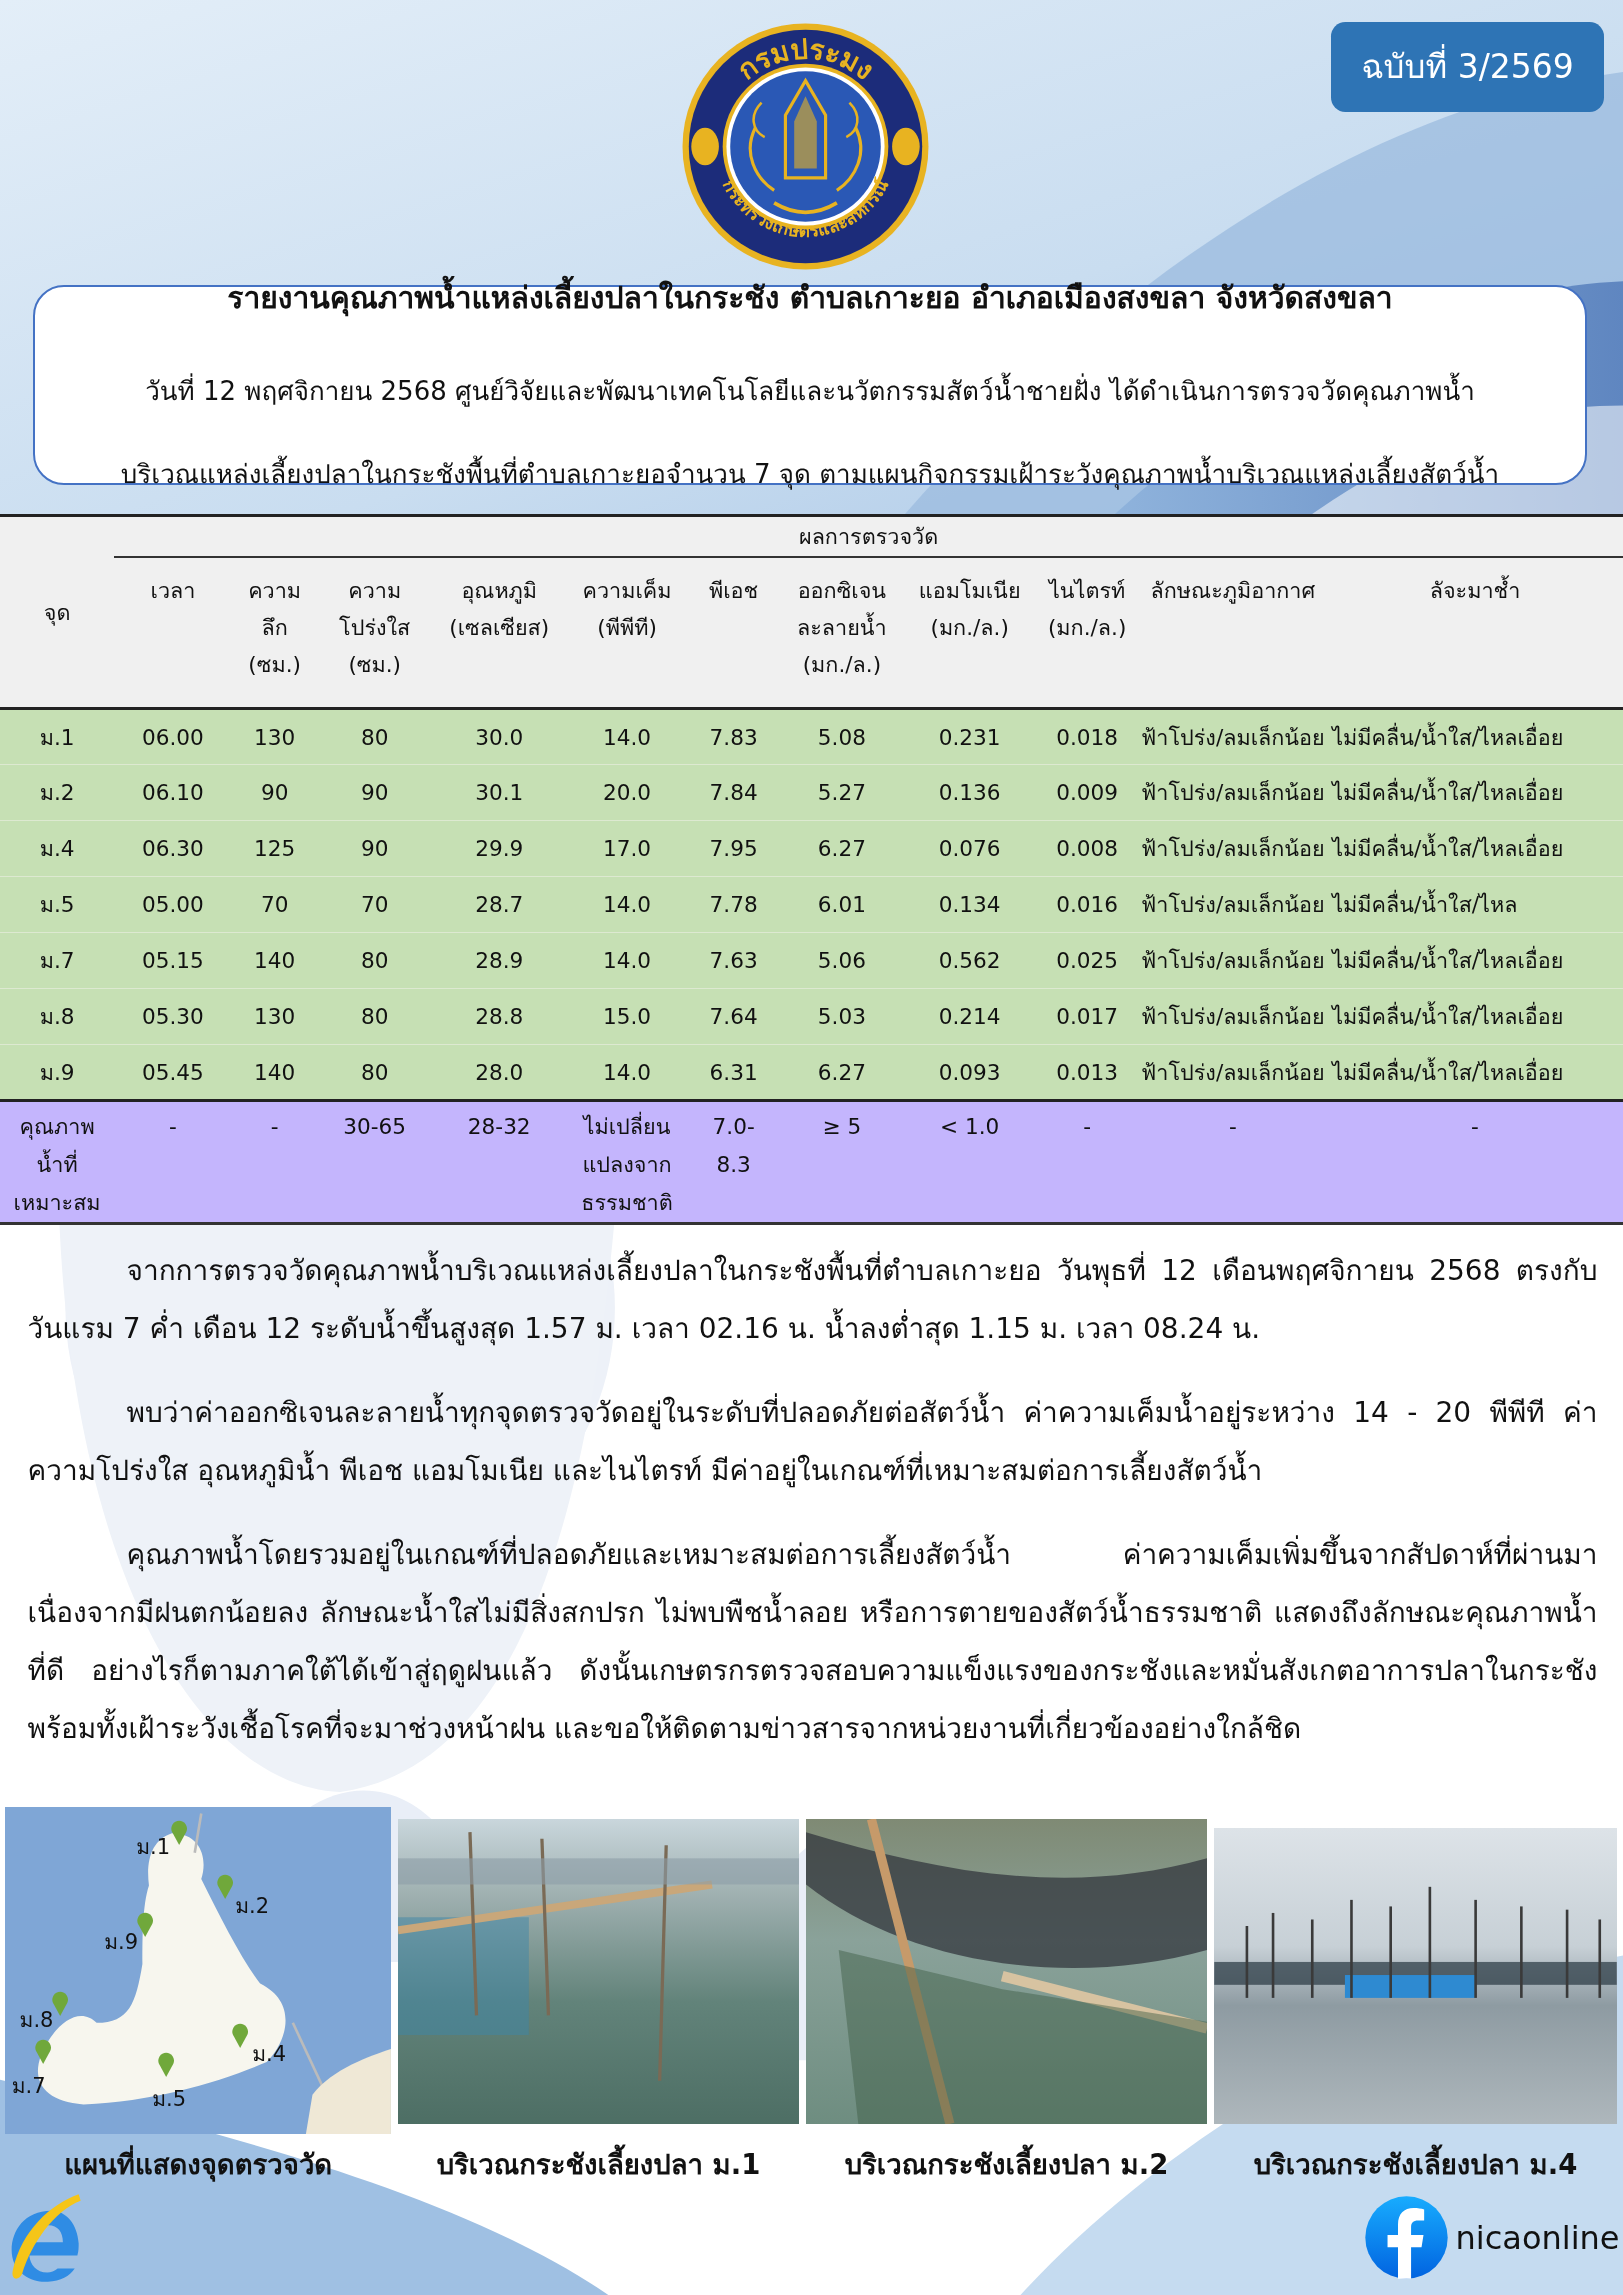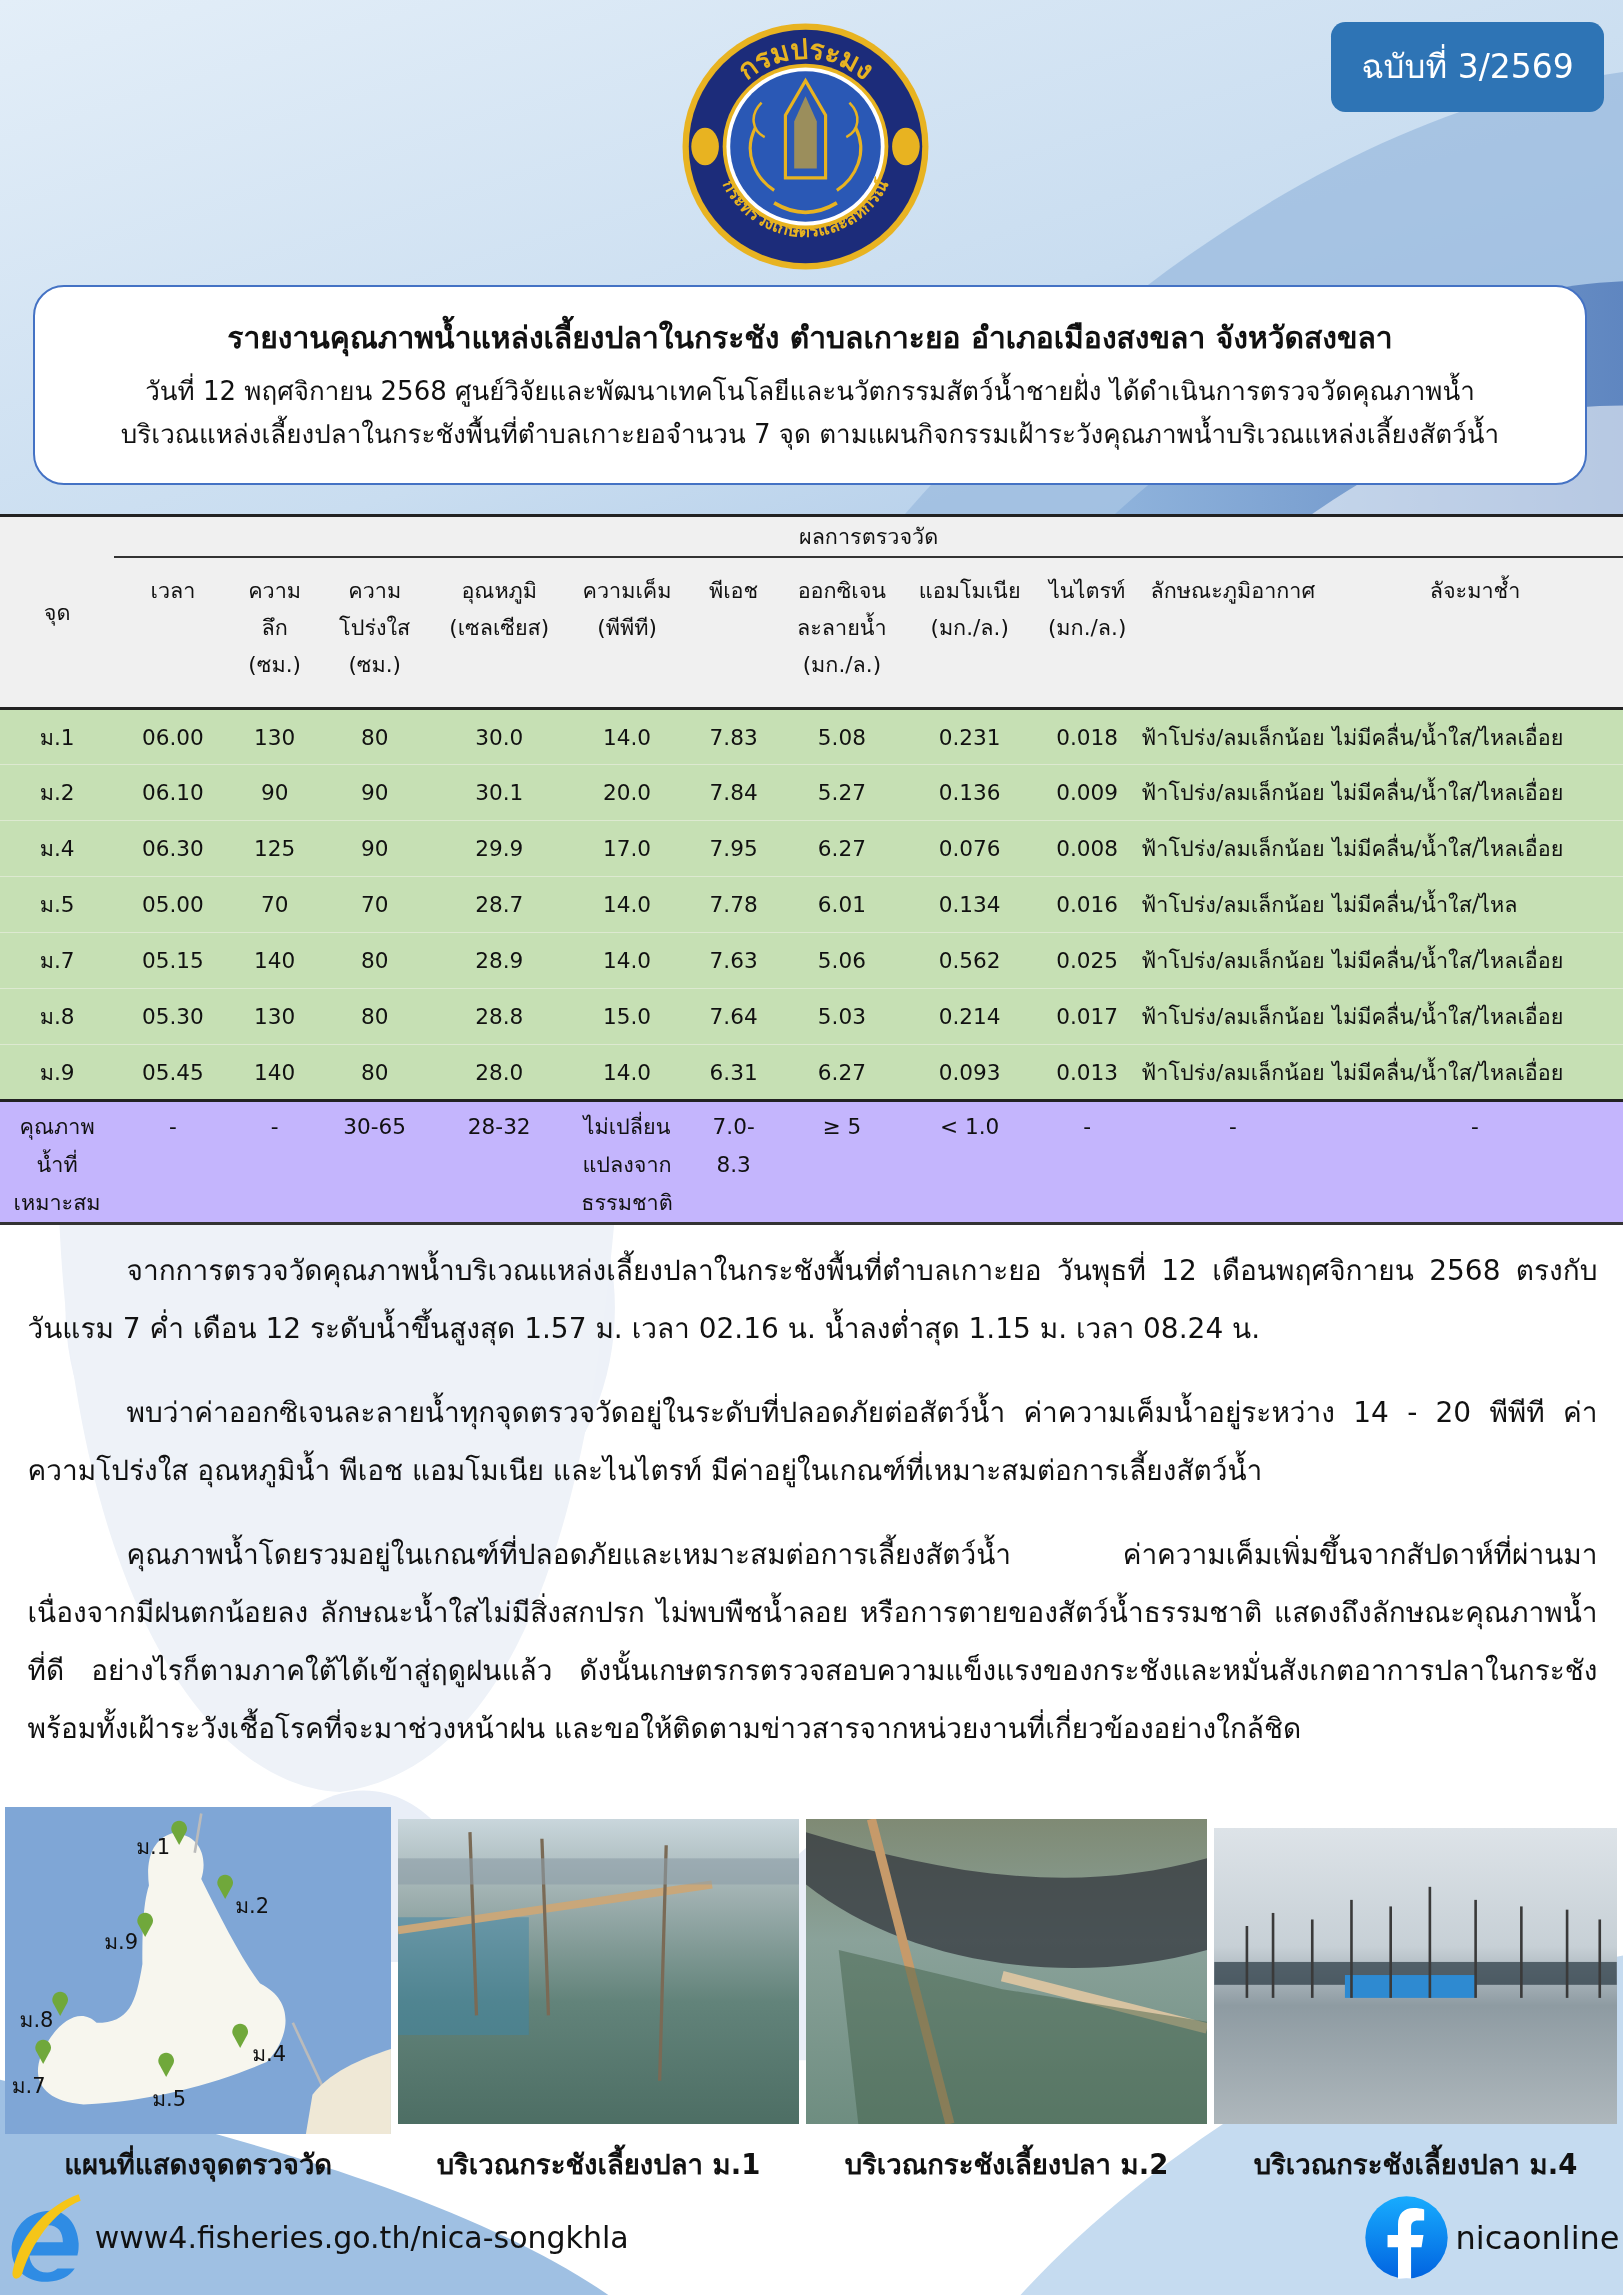--- a/index.html
+++ b/index.html
@@ -20,20 +20,21 @@
     display: flex; align-items: center; justify-content: center;
     font-size: 33px; z-index: 2;
   }
 
   .title-box {
     position: absolute; left: 33px; top: 285px; width: 1554px; height: 200px;
     background: #fff; border: 2.6px solid #4472c4; border-radius: 31px;
     box-sizing: border-box; z-index: 2;
     display: flex; flex-direction: column; align-items: center; justify-content: center;
     text-align: center;
+    gap: 40px;
   }
   .title-box .t1 { font-size: 30px; font-weight: bold; margin-bottom: 9.2px; }
   .title-box .t2 { font-size: 26px; line-height: 43px; }
 
   
   .table-wrap { position: absolute; left: 0; top: 514px; width: 1623px; z-index: 2; }
   table.wq { border-collapse: collapse; width: 1623px; table-layout: fixed; font-size: 21.6px; }
   table.wq th, table.wq td { text-align: center; padding: 0; font-weight: normal; }
   table.wq thead tr.top th { border-top: 3.3px solid #222; }
   table.wq thead { background: #f0f0f0; }
@@ -410,21 +411,20 @@
     </g>
   </svg>
 </div>
 <div class="caption" style="left:1214px; top:2142px; width:403px;">บริเวณกระชังเลี้ยงปลา ม.4</div>
 
 <div class="footer-web">
   <svg viewBox="0 0 120 140" width="79" height="92">
     <path d="M70 30 C30 30 10 60 10 90 C10 120 35 140 65 138 C85 137 98 130 106 118 L80 118 C75 122 70 124 64 124 C48 124 38 112 37 98 L110 98 C112 92 112 86 112 80 C110 50 93 30 70 30 Z M38 78 C40 62 52 52 66 52 C80 52 88 62 88 78 Z" fill="#2f8ce4"></path>
     <path d="M112 5 C70 20 25 60 12 120 C8 135 20 138 26 126 C40 80 75 30 115 15 Z" fill="#f5c518"></path>
   </svg>
-  <span class="txt">www4.fisheries.go.th/nica-songkhla</span>
 </div>
 <div class="footer-fb">
   <svg viewBox="0 0 130 130" width="85" height="85">
     <defs>
         <linearGradient id="fbg" x1="0" y1="0" x2="0" y2="1">
           <stop offset="0" stop-color="#18acfe"></stop>
           <stop offset="1" stop-color="#0163e0"></stop>
         </linearGradient>
       </defs>
     <circle cx="65" cy="65" r="63" fill="url(#fbg)"></circle>

